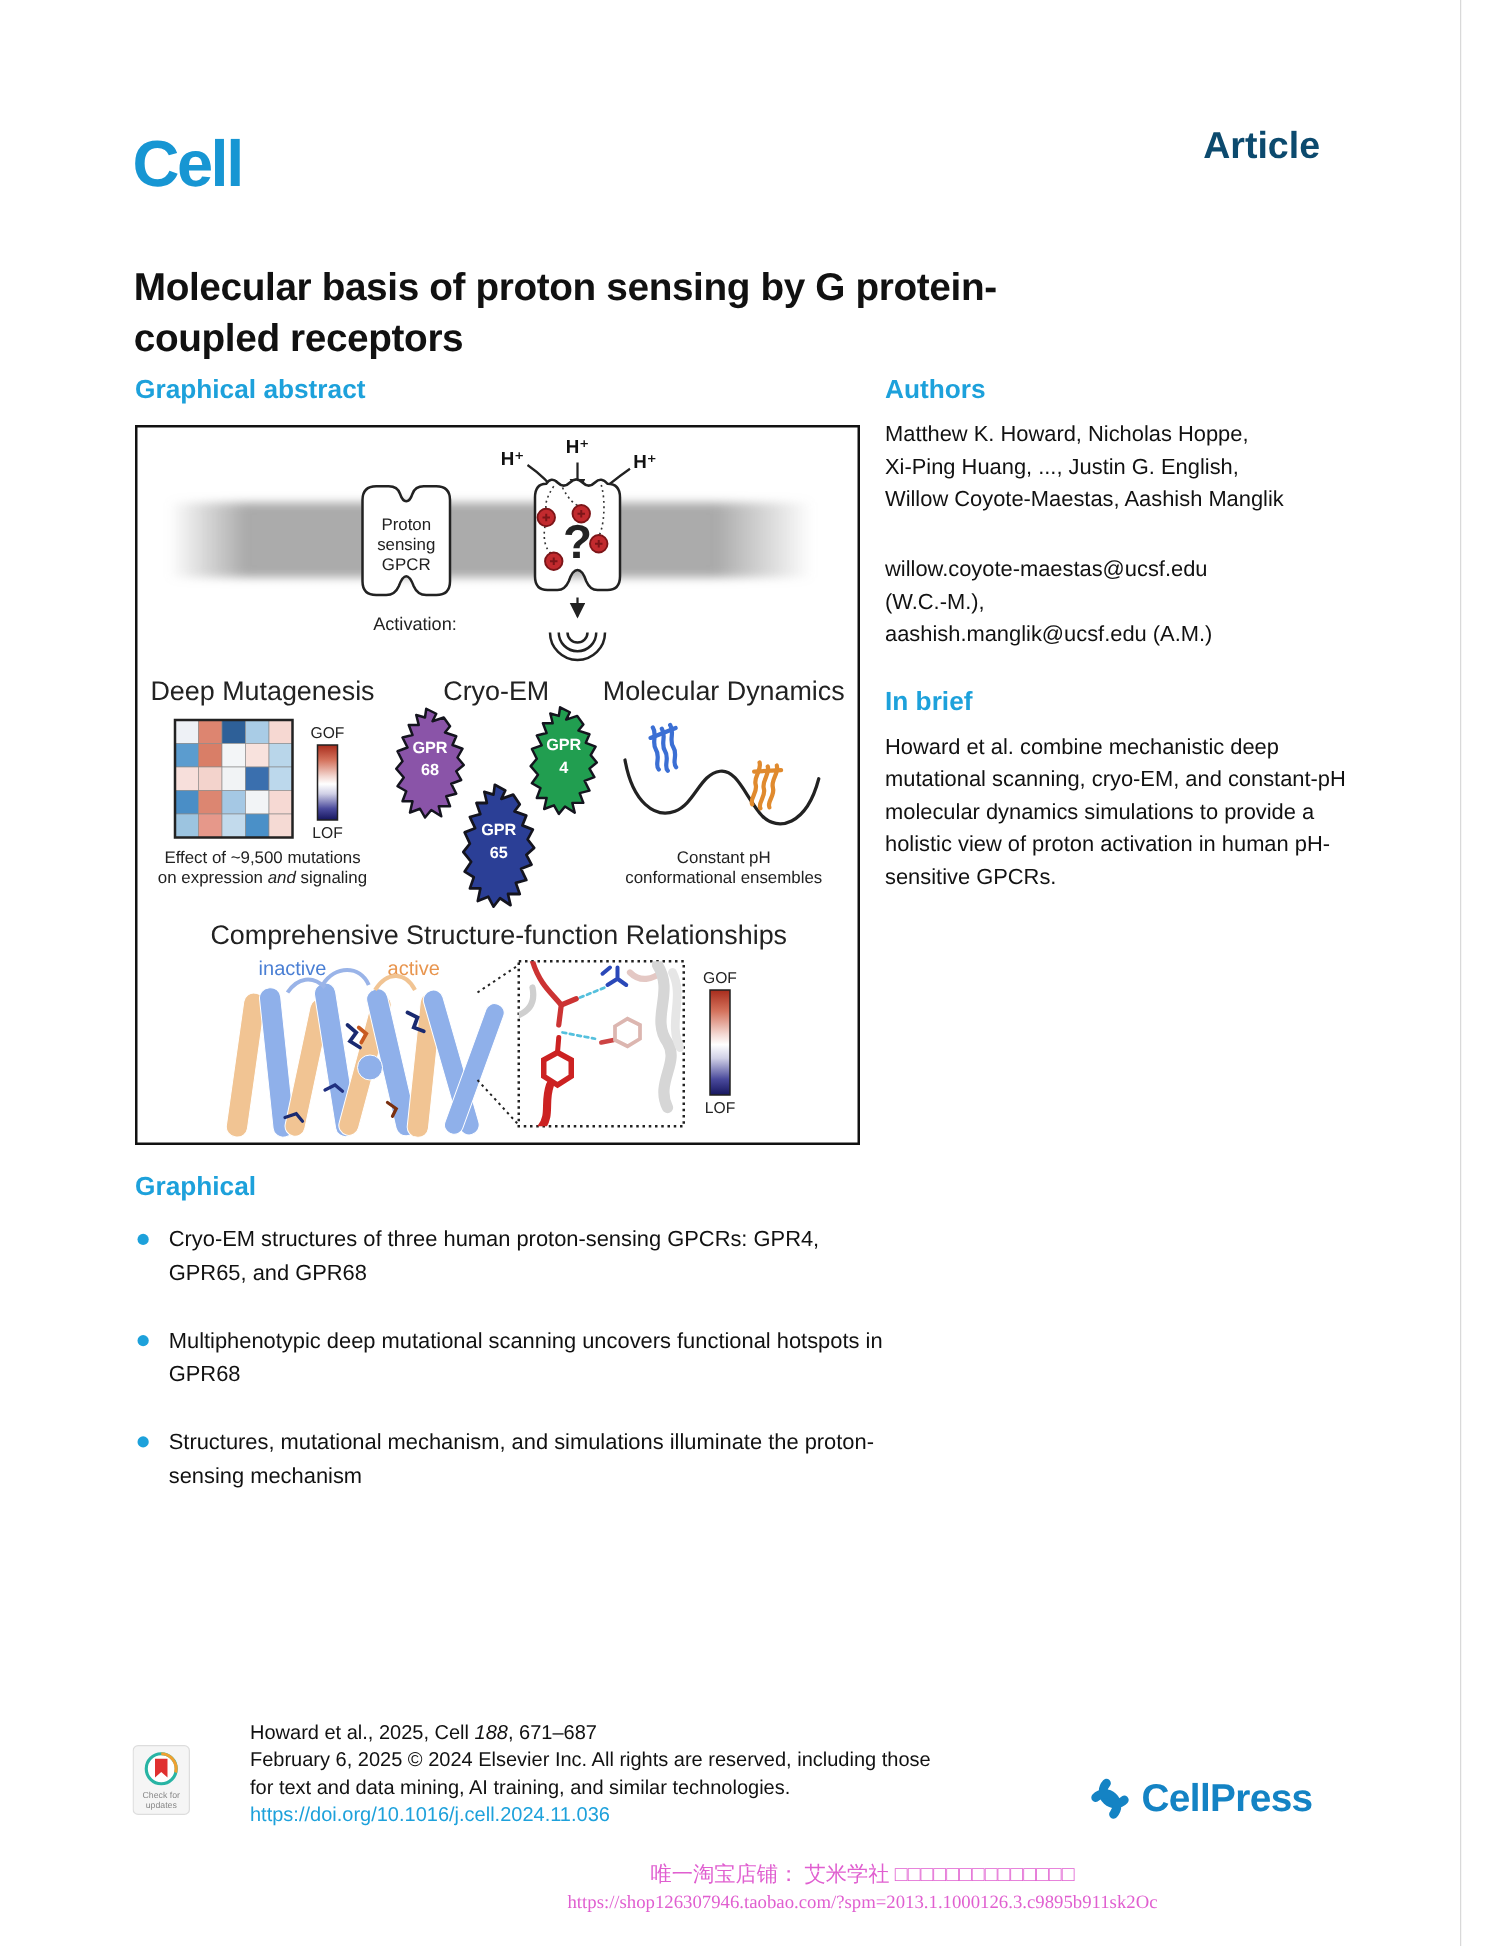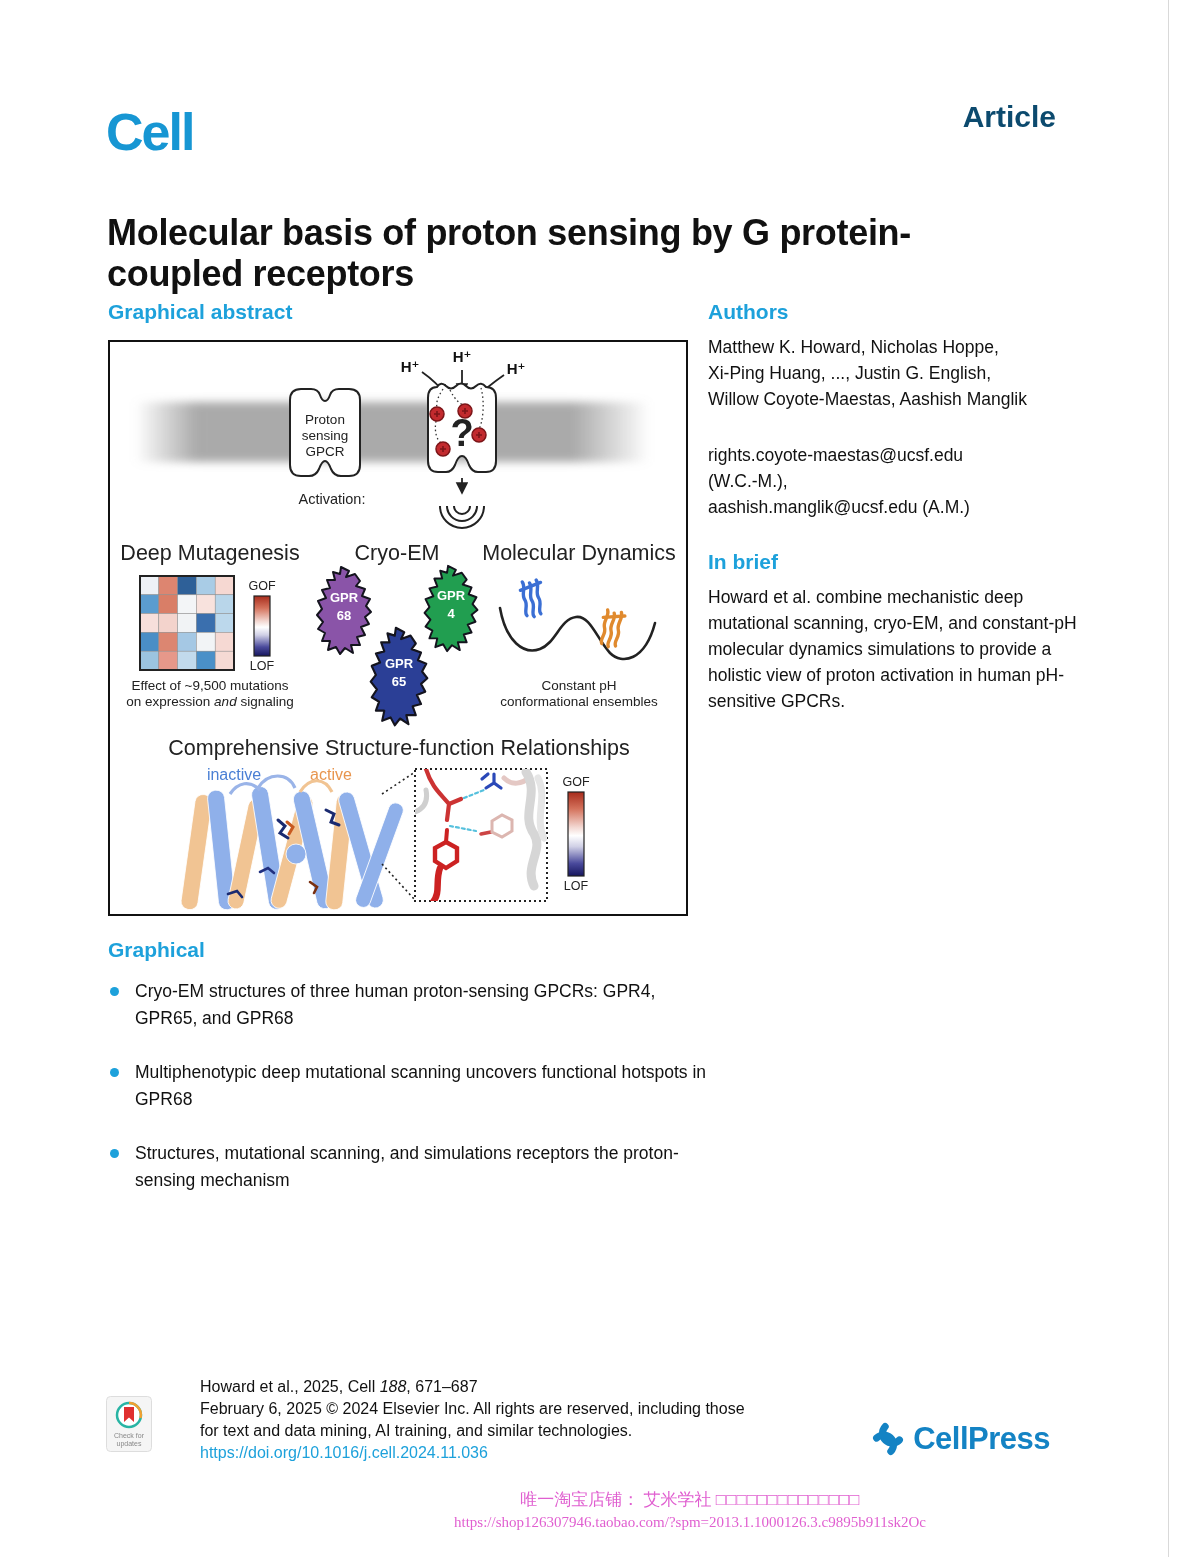--- a/index.html
+++ b/index.html
@@ -3,21 +3,21 @@
 <meta charset="utf-8">
 <style>
   html,body{margin:0;padding:0;background:#fff;}
   .page{position:relative;width:1168px;height:1557px;background:#ffffff;
         font-family:"Liberation Sans","DejaVu Sans",sans-serif;color:#1a1a1a;
         outline:1px solid #d9d9d9;overflow:hidden;}
   svg{font-family:"Liberation Sans","DejaVu Sans",sans-serif;}
   .cell-logo{position:absolute;left:106px;top:102px;font-size:52px;font-weight:bold;
              letter-spacing:-2px;color:#1796d3;}
   .article-badge{position:absolute;right:112px;top:100px;font-size:30px;font-weight:bold;color:#0c4a6e;}
-  .title{position:absolute;left:107px;top:188px;width:960px;font-size:36px;line-height:41px;
+  .title{position:absolute;left:107px;top:188px;width:960px;font-size:31px;line-height:41px;
          font-weight:bold;color:#111;letter-spacing:-0.3px;}
   .sec-heading{font-size:21px;font-weight:bold;color:#1da1db;margin:0 0 10px 0;}
   .ga-heading{position:absolute;left:108px;top:300px;}
   .figure-wrap{position:absolute;left:108px;top:340px;width:576px;height:572px;border:2px solid #111;background:#fff;}
   .right-col{position:absolute;left:708px;top:300px;width:392px;}
   .right-col p{margin:0;font-size:17.5px;line-height:26px;color:#111;}
   .right-col .block{margin-bottom:30px;}
   .highlights{position:absolute;left:108px;top:938px;width:610px;}
   .hl-item{position:relative;margin-bottom:27px;padding-left:27px;font-size:17.5px;line-height:27px;color:#111;}
   .hl-bullet{position:absolute;left:2px;top:9px;width:9px;height:9px;border-radius:50%;background:#1da1db;}
@@ -267,35 +267,35 @@
   </div>
 
   <div class="right-col">
     <div class="block">
       <h2 class="sec-heading">Authors</h2>
       <p>Matthew K. Howard, Nicholas Hoppe,</p>
       <p>Xi-Ping Huang, ..., Justin G. English,</p>
       <p>Willow Coyote-Maestas, Aashish Manglik</p>
     </div>
     <div class="block">
-      <p>rights.coyote-maestas@ucsf.edu</p>
+      <p>willow.coyote-maestas@ucsf.edu</p>
       <p>(W.C.-M.),</p>
       <p>aashish.manglik@ucsf.edu (A.M.)</p>
     </div>
     <div class="block">
       <h2 class="sec-heading">In brief</h2>
       <p>Howard et al. combine mechanistic deep mutational scanning, cryo-EM, and constant-pH molecular dynamics simulations to provide a holistic view of proton activation in human pH-sensitive GPCRs.</p>
     </div>
   </div>
 
   <div class="highlights">
     <h2 class="sec-heading" style="margin-bottom:16px">Graphical</h2>
     <div class="hl-item"><span class="hl-bullet"></span><span>Cryo-EM structures of three human proton-sensing GPCRs: GPR4, GPR65, and GPR68</span></div>
     <div class="hl-item"><span class="hl-bullet"></span><span>Multiphenotypic deep mutational scanning uncovers functional hotspots in GPR68</span></div>
-    <div class="hl-item"><span class="hl-bullet"></span><span>Structures, mutational scanning, and simulations receptors the proton-sensing mechanism</span></div>
+    <div class="hl-item"><span class="hl-bullet"></span><span>Structures, mutational mechanism, and simulations illuminate the proton-sensing mechanism</span></div>
   </div>
 
   <div class="check-badge">
     <svg width="46" height="56" viewBox="0 0 46 56">
       <rect x="0.5" y="0.5" width="45" height="55" rx="4" fill="#f5f5f5" stroke="#dddddd"></rect>
       <circle cx="23" cy="19" r="12" fill="#ffffff" stroke="#28b4a4" stroke-width="2.5"></circle>
       <path d="M 23,7 A 12,12 0 0 1 34.5,22" fill="none" stroke="#f0a030" stroke-width="2.5"></path>
       <path d="M 18,11 h 10 v 15 l -5,-4.5 l -5,4.5 z" fill="#e03030"></path>
       <text x="23" y="42" text-anchor="middle" font-size="7" fill="#888">Check for</text>
       <text x="23" y="50" text-anchor="middle" font-size="7" fill="#888">updates</text>

